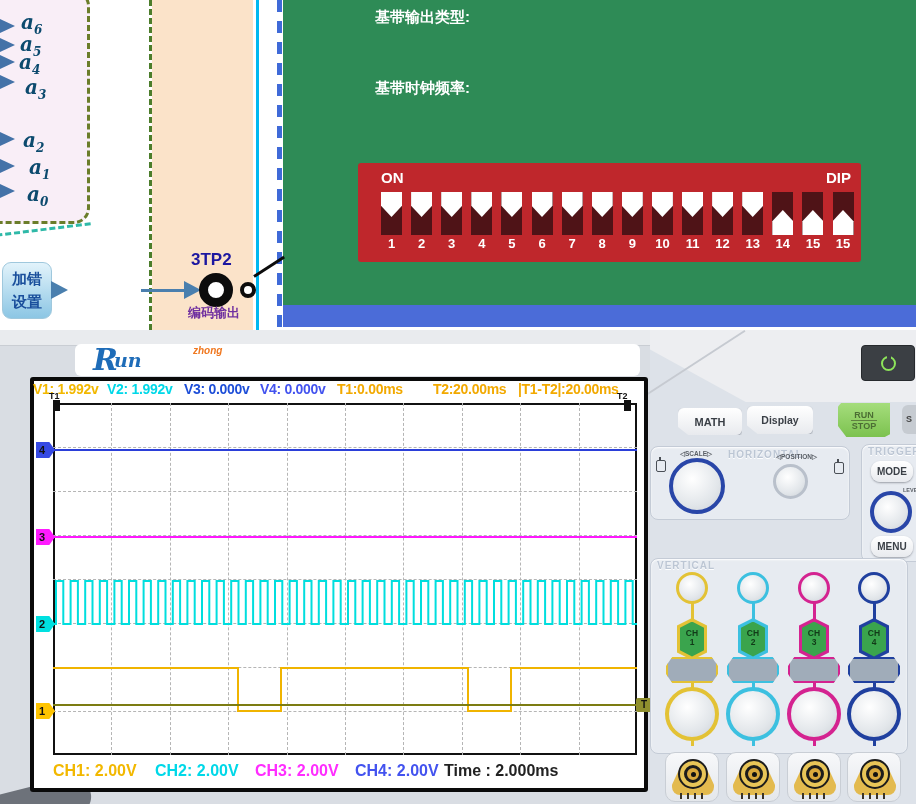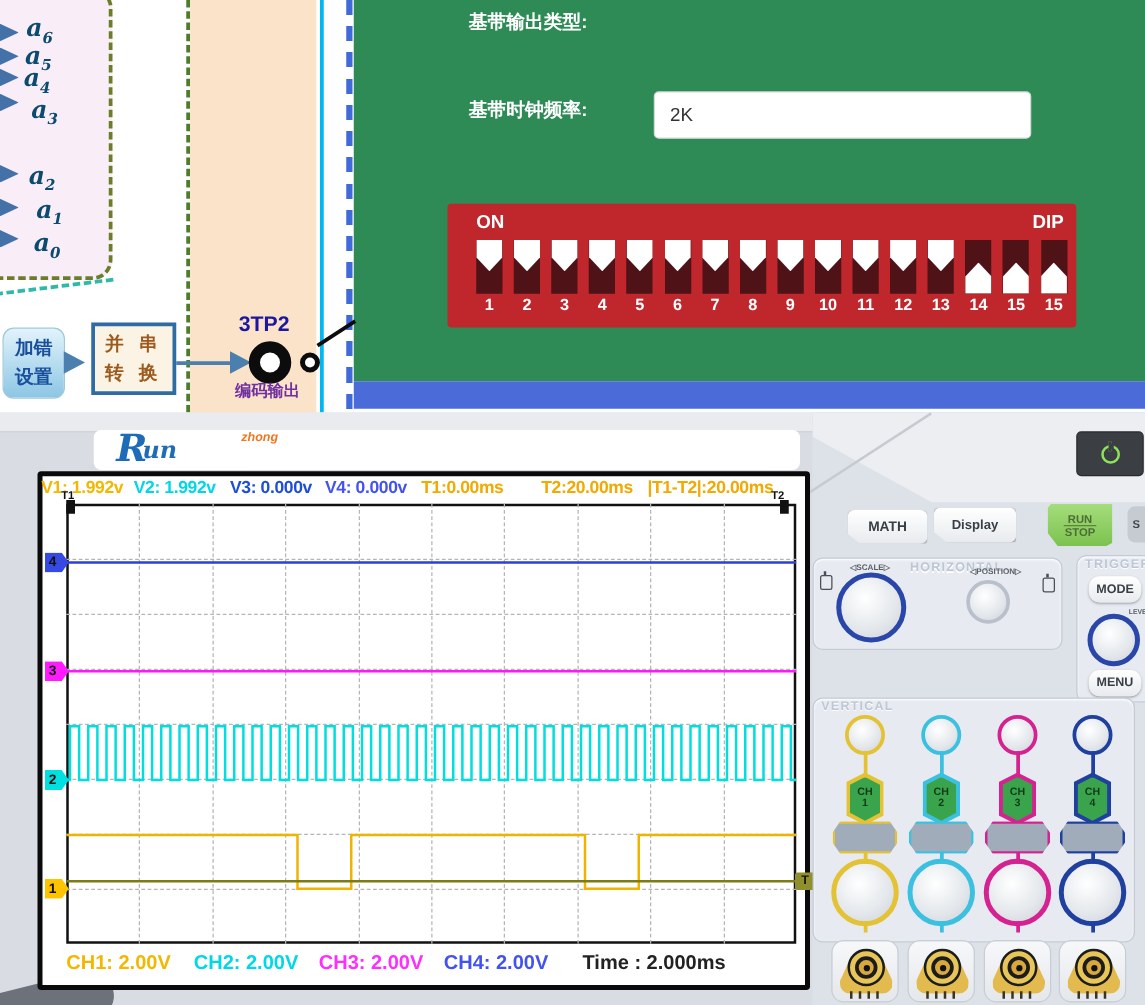--- a/index.html
+++ b/index.html
@@ -153,21 +153,20 @@
       <div class="abs bit-label" style="left: 29px; top: 157px;"><span>a</span><sub>1</sub></div>
       <div class="abs bit-tri" style="left: 0px; top: 184px;"></div>
       <div class="abs bit-label" style="left: 27px; top: 184px;"><span>a</span><sub>0</sub></div>
     </div>
 
   <div class="abs green-panel"></div>
   <div class="abs blue-strip"></div>
 
   <div class="abs g-label" style="left:375px;top:8px;">基带输出类型:</div>
   <div class="abs g-label" style="left:375px;top:79px;">基带时钟频率:</div>
-  <input class="g-input" style="left: 523px; top: 73px;" value="2K">
 
   <div class="abs dip">
     <div class="dip-lab" style="left:23px;">ON</div>
     <div class="dip-lab" style="right:10px;">DIP</div>
     <div id="dip-switches">
         <div class="dip-slot" style="left: 23px;">
           <div class="dip-toggle" style="top: 0px; clip-path: polygon(0px 0px, 100% 0px, 100% 55%, 50% 100%, 0px 55%);"></div>
         </div>
         <div class="dip-num" style="left: 21px;">1</div>
         <div class="dip-slot" style="left: 53.1px;">
@@ -231,24 +230,20 @@
         </div>
         <div class="dip-num" style="left: 472.5px;">15</div>
       </div>
   </div>
 
   <div class="abs flow-btn">
     <span>加错</span>
     <span>设置</span>
   </div>
   <div class="abs flow-arrow" style="left:51px;top:281px;"></div>
-  <div class="abs p2s-box">
-    <span>并 串</span>
-    <span>转 换</span>
-  </div>
   <div class="abs flow-line" style="left:141px;top:289px;width:46px;"></div>
   <div class="abs flow-arrow" style="left:184px;top:281px;"></div>
   <div class="abs tp-label">3TP2</div>
   <div class="abs tp-outer"></div>
   <div class="abs tp-small"></div>
   <div class="abs tp-wire"></div>
   <div class="abs out-label">编码输出</div>
 
   <div class="abs scope-bg"></div>
   <div class="abs scope-topstrip"></div>
@@ -311,21 +306,21 @@
       <div class="tag" style="top: 529px; background: rgb(255, 26, 255);">3</div>
       <div class="tag" style="top: 616px; background: rgb(0, 224, 224);">2</div>
       <div class="tag" style="top: 703px; background: rgb(255, 196, 0);">1</div>
     </div>
   <div class="abs trig-tag">T</div>
   <div id="readout-row">
       <div class="readout" style="left: 53px; color: rgb(242, 184, 0);">CH1: 2.00V</div>
       <div class="readout" style="left: 155px; color: rgb(0, 216, 232);">CH2: 2.00V</div>
       <div class="readout" style="left: 255px; color: rgb(255, 45, 255);">CH3: 2.00V</div>
       <div class="readout" style="left: 355px; color: rgb(67, 83, 239);">CH4: 2.00V</div>
-      <div class="readout" style="left: 466px; color: rgb(34, 34, 34);">Time : 2.000ms</div>
+      <div class="readout" style="left: 444px; color: rgb(34, 34, 34);">Time : 2.000ms</div>
     </div>
 
   <div class="abs pwr">
     <div class="pwr-ic">
         <div class="pwr-gap"></div>
       </div>
   </div>
   <div class="btn-white" style="left:678px;top:408px;width:64px;height:27px;">MATH</div>
   <div class="btn-white" style="left:747px;top:406px;width:66px;height:28px;font-size:10.5px;">Display</div>
   <div class="abs runstop">

